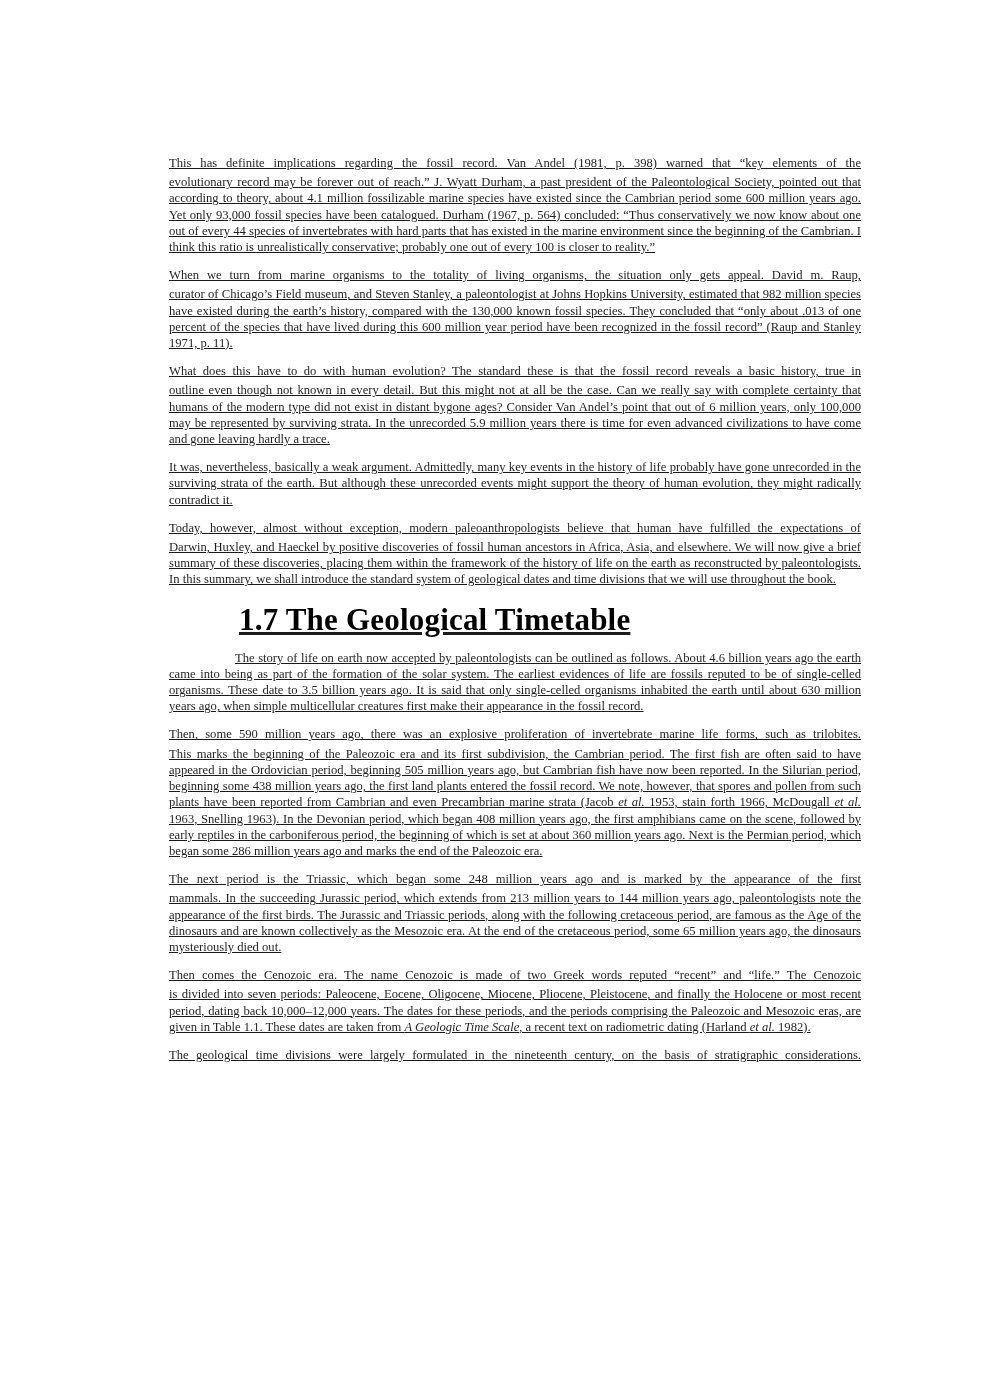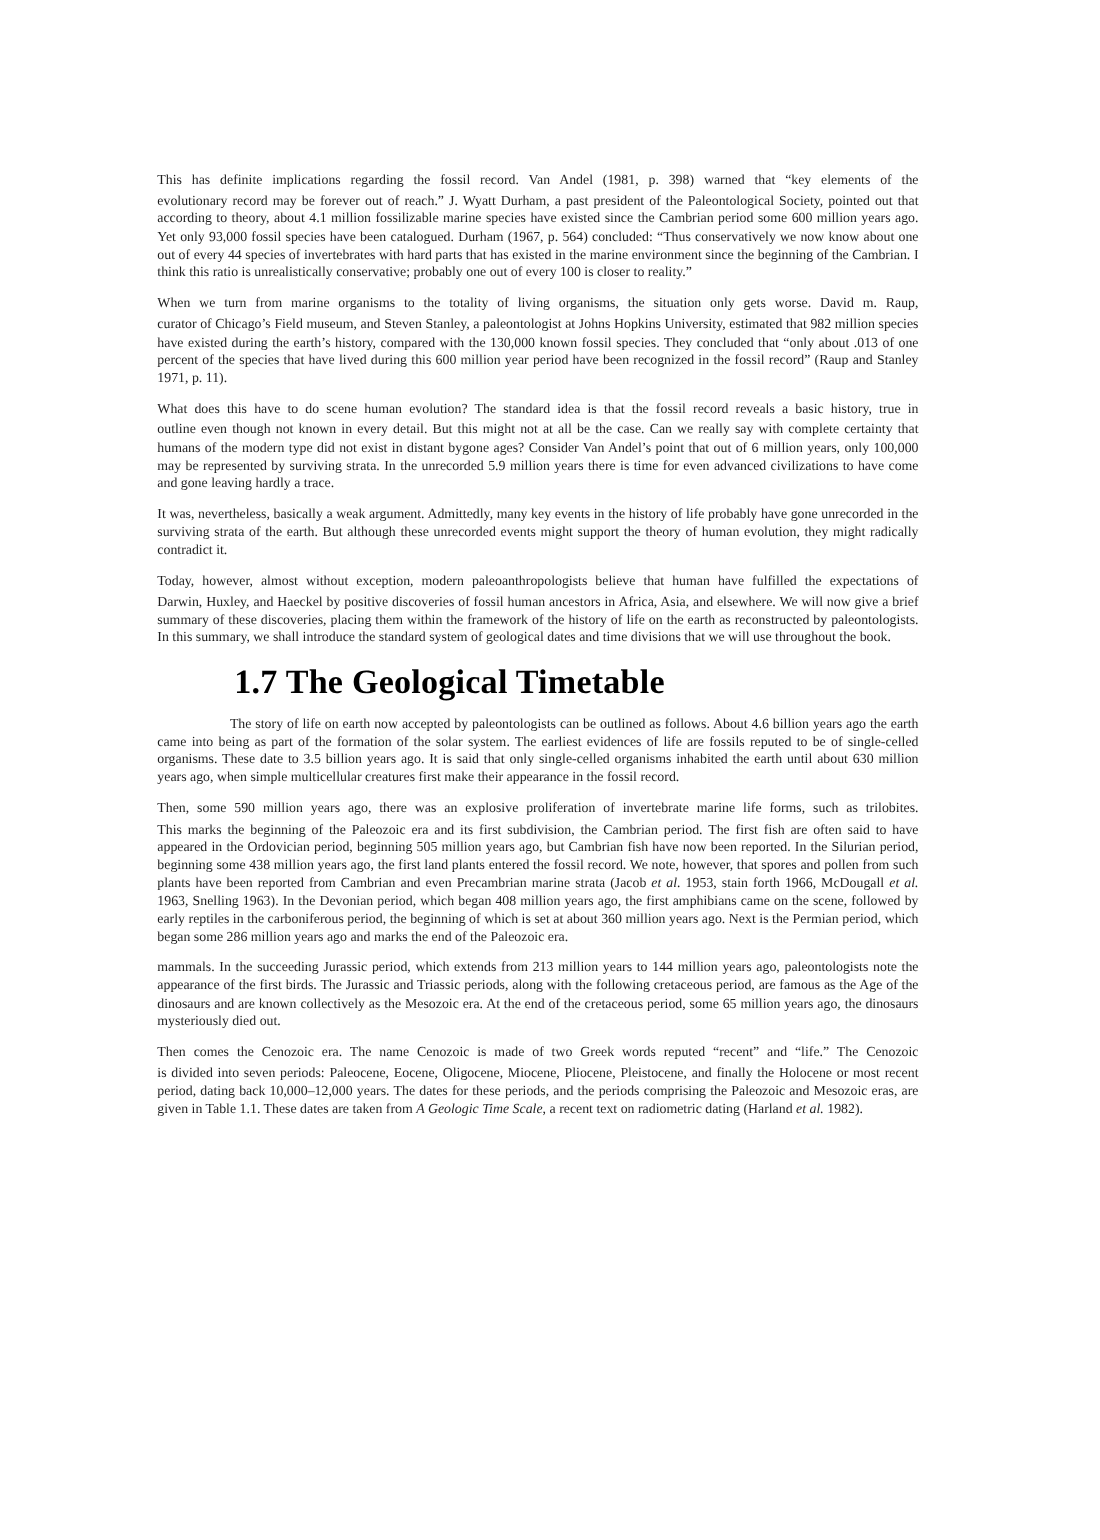--- a/index.html
+++ b/index.html
@@ -10,23 +10,24 @@
     body {
       width: 1000px;
       height: 1400px;
       position: relative;
       overflow: hidden;
       color: #1a1a1a;
       font-family: "Liberation Serif", "DejaVu Serif", serif;
     }
     .page {
       position: absolute;
-      left: 143px;
+      left: 169px;
       top: 155px;
       width: 692px;
+      text-decoration: underline;
     }
     .para {
       font-size: 12.6px;
       line-height: 16.2px;
       text-align: justify;
       margin: 0 0 12px 0;
       color: #1f1f1f;
     }
     .para .first-line {
       display: block;
@@ -62,26 +63,26 @@
 <body>
 
 <div class="page">
 
   <p class="para">
     <span class="first-line">This has definite implications regarding the fossil record. Van Andel (1981, p. 398) warned that “key elements of the</span>
     <span class="rest">evolutionary record may be forever out of reach.” J. Wyatt Durham, a past president of the Paleontological Society, pointed out that according to theory, about 4.1 million fossilizable marine species have existed since the Cambrian period some 600 million years ago. Yet only 93,000 fossil species have been catalogued. Durham (1967, p. 564) concluded: “Thus conservatively we now know about one out of every 44 species of invertebrates with hard parts that has existed in the marine environment since the beginning of the Cambrian. I think this ratio is unrealistically conservative; probably one out of every 100 is closer to reality.”</span>
   </p>
 
   <p class="para">
-    <span class="first-line">When we turn from marine organisms to the totality of living organisms, the situation only gets worse. David m. Raup,</span>
+    <span class="first-line">When we turn from marine organisms to the totality of living organisms, the situation only gets appeal. David m. Raup,</span>
     <span class="rest">curator of Chicago’s Field museum, and Steven Stanley, a paleontologist at Johns Hopkins University, estimated that 982 million species have existed during the earth’s history, compared with the 130,000 known fossil species. They concluded that “only about .013 of one percent of the species that have lived during this 600 million year period have been recognized in the fossil record” (Raup and Stanley 1971, p. 11).</span>
   </p>
 
   <p class="para">
-    <span class="first-line">What does this have to do scene human evolution? The standard idea is that the fossil record reveals a basic history, true in</span>
+    <span class="first-line">What does this have to do with human evolution? The standard these is that the fossil record reveals a basic history, true in</span>
     <span class="rest">outline even though not known in every detail. But this might not at all be the case. Can we really say with complete certainty that humans of the modern type did not exist in distant bygone ages? Consider Van Andel’s point that out of 6 million years, only 100,000 may be represented by surviving strata. In the unrecorded 5.9 million years there is time for even advanced civilizations to have come and gone leaving hardly a trace.</span>
   </p>
 
   <p class="para">
     <span class="rest">It was, nevertheless, basically a weak argument. Admittedly, many key events in the history of life probably have gone unrecorded in the surviving strata of the earth. But although these unrecorded events might support the theory of human evolution, they might radically contradict it.</span>
   </p>
 
   <p class="para">
     <span class="first-line">Today, however, almost without exception, modern paleoanthropologists believe that human have fulfilled the expectations of</span>
     <span class="rest">Darwin, Huxley, and Haeckel by positive discoveries of fossil human ancestors in Africa, Asia, and elsewhere. We will now give a brief summary of these discoveries, placing them within the framework of the history of life on the earth as reconstructed by paleontologists. In this summary, we shall introduce the standard system of geological dates and time divisions that we will use throughout the book.</span>
@@ -92,22 +93,26 @@
   <p class="para indent">
     <span class="first-line rest" style="text-align-last:left;">The story of life on earth now accepted by paleontologists can be outlined as follows. About 4.6 billion years ago the earth came into being as part of the formation of the solar system. The earliest evidences of life are fossils reputed to be of single-celled organisms. These date to 3.5 billion years ago. It is said that only single-celled organisms inhabited the earth until about 630 million years ago, when simple multicellular creatures first make their appearance in the fossil record.</span>
   </p>
 
   <p class="para">
     <span class="first-line">Then, some 590 million years ago, there was an explosive proliferation of invertebrate marine life forms, such as trilobites.</span>
     <span class="rest"><span>This marks the beginning of the Paleozoic era and its first subdivision, the Cambrian period. The first fish are often said to have appeared in the Ordovician period, beginning 505 million years ago, but Cambrian fish have now been reported. In the Silurian period, beginning some 438 million years ago, the first land plants entered the fossil record. We note, however, that spores and pollen from such plants have been reported from Cambrian and even Precambrian marine strata (Jacob </span><em>et al.</em><span> 1953, stain forth 1966, McDougall </span><em>et al.</em><span> 1963, Snelling 1963). In the Devonian period, which began 408 million years ago, the first amphibians came on the scene, followed by early reptiles in the carboniferous period, the beginning of which is set at about 360 million years ago. Next is the Permian period, which began some 286 million years ago and marks the end of the Paleozoic era.</span></span>
   </p>
 
   <p class="para">
+    <span class="first-line">The next period is the Triassic, which began some 248 million years ago and is marked by the appearance of the first</span>
     <span class="rest">mammals. In the succeeding Jurassic period, which extends from 213 million years to 144 million years ago, paleontologists note the appearance of the first birds. The Jurassic and Triassic periods, along with the following cretaceous period, are famous as the Age of the dinosaurs and are known collectively as the Mesozoic era. At the end of the cretaceous period, some 65 million years ago, the dinosaurs mysteriously died out.</span>
   </p>
 
   <p class="para">
     <span class="first-line">Then comes the Cenozoic era. The name Cenozoic is made of two Greek words reputed “recent” and “life.” The Cenozoic</span>
     <span class="rest"><span>is divided into seven periods: Paleocene, Eocene, Oligocene, Miocene, Pliocene, Pleistocene, and finally the Holocene or most recent period, dating back 10,000–12,000 years. The dates for these periods, and the periods comprising the Paleozoic and Mesozoic eras, are given in Table 1.1. These dates are taken from </span><em>A Geologic Time Scale</em><span>, a recent text on radiometric dating (Harland </span><em>et al.</em><span> 1982).</span></span>
   </p>
 
+  <p class="para p5">
+    <span class="first-line">The geological time divisions were largely formulated in the nineteenth century, on the basis of stratigraphic considerations.</span>
+  </p>
 
 </div>
 
 </body></html>

